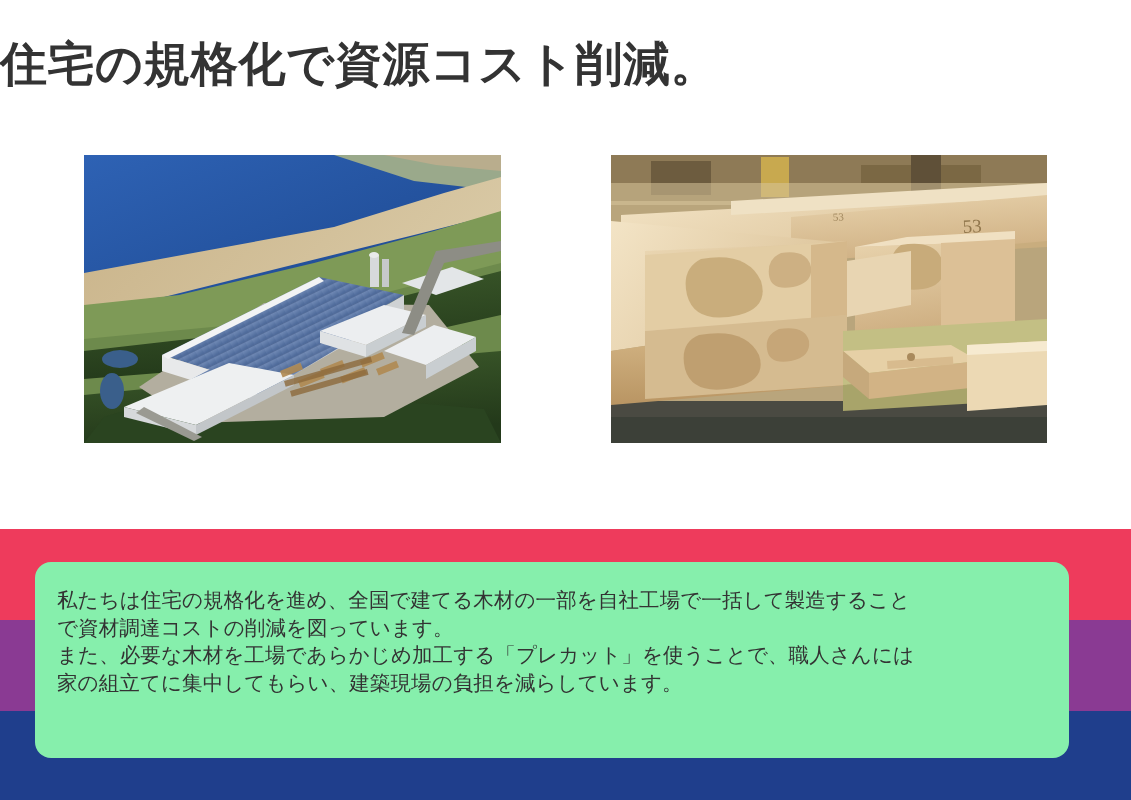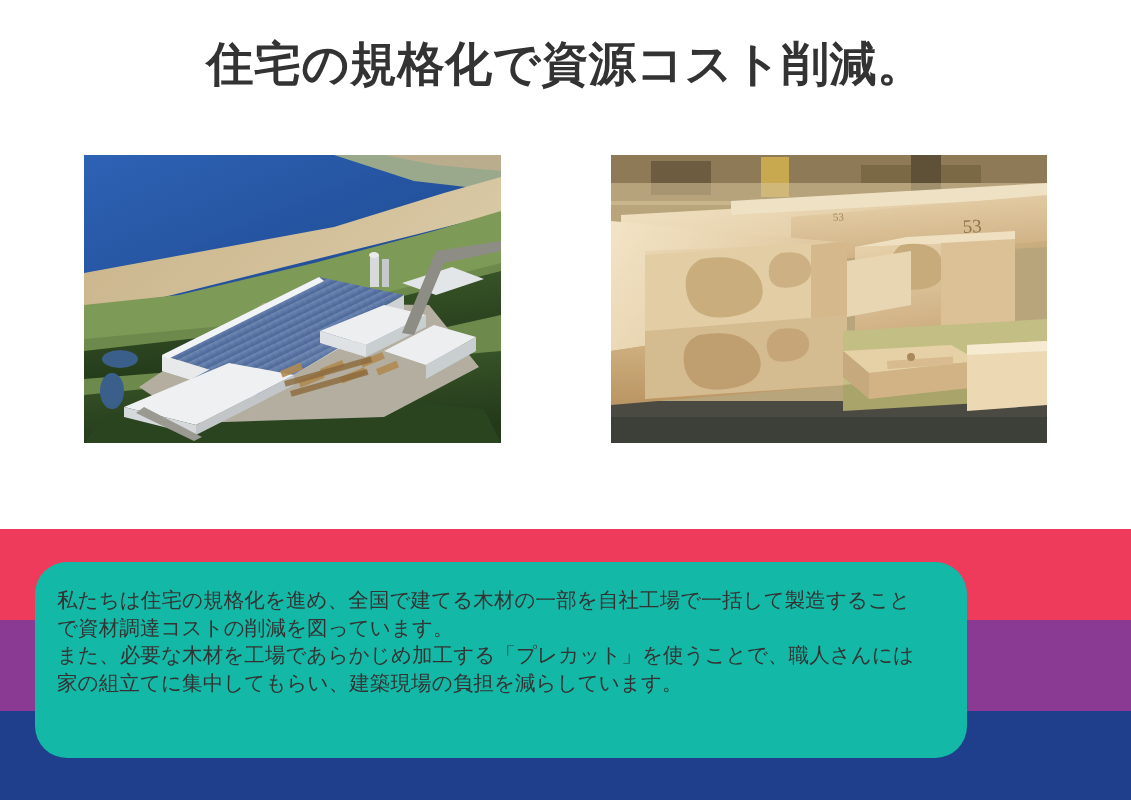--- a/index.html
+++ b/index.html
@@ -22,21 +22,21 @@
     background: #ffffff;
     overflow: hidden;
   }
 
   
   .slide-title {
     position: absolute;
     left: 0;
     top: 36px;
     width: 1131px;
-    text-align: center;
+    text-align: left;
     font-size: 47px;
     font-weight: bold;
     letter-spacing: 0.5px;
     color: #333333;
     line-height: 1.2;
     white-space: nowrap;
   }
 
   
   .photo {
@@ -70,24 +70,24 @@
   }
   .band-red    { top: 529px; height: 91px; background: #ee3b5c; }
   .band-purple { top: 620px; height: 91px; background: #8a3a93; }
   .band-blue   { top: 711px; height: 89px; background: #1f3e8c; }
 
   
   .text-card {
     position: absolute;
     left: 35px;
     top: 562px;
-    width: 932px;
+    width: 1034px;
     height: 196px;
-    background: #14b8a6;
-    border-radius: 32px;
+    background: #86efac;
+    border-radius: 16px;
   }
   .card-text {
     position: absolute;
     left: 22px;
     top: 24px;
     right: 18px;
     font-size: 20.5px;
     line-height: 27.5px;
     color: #333333;
     letter-spacing: 0.1px;

